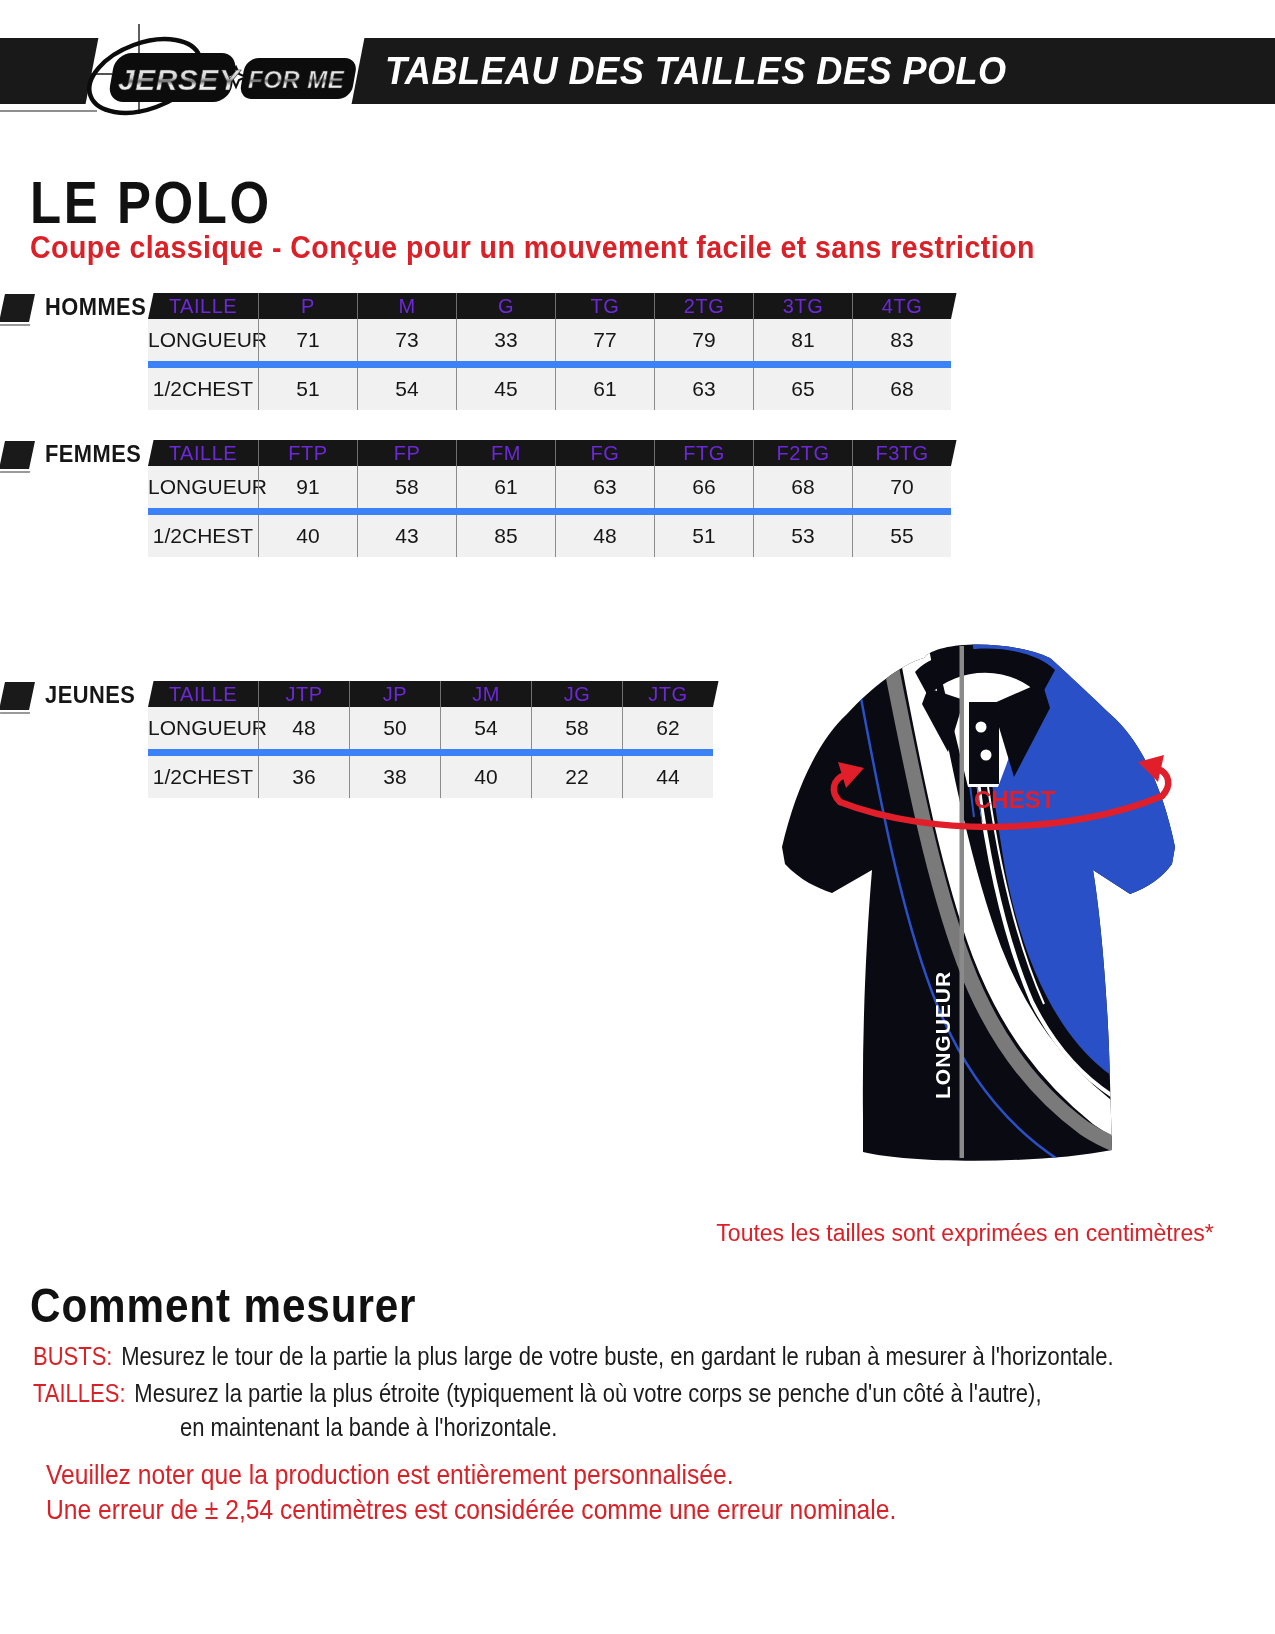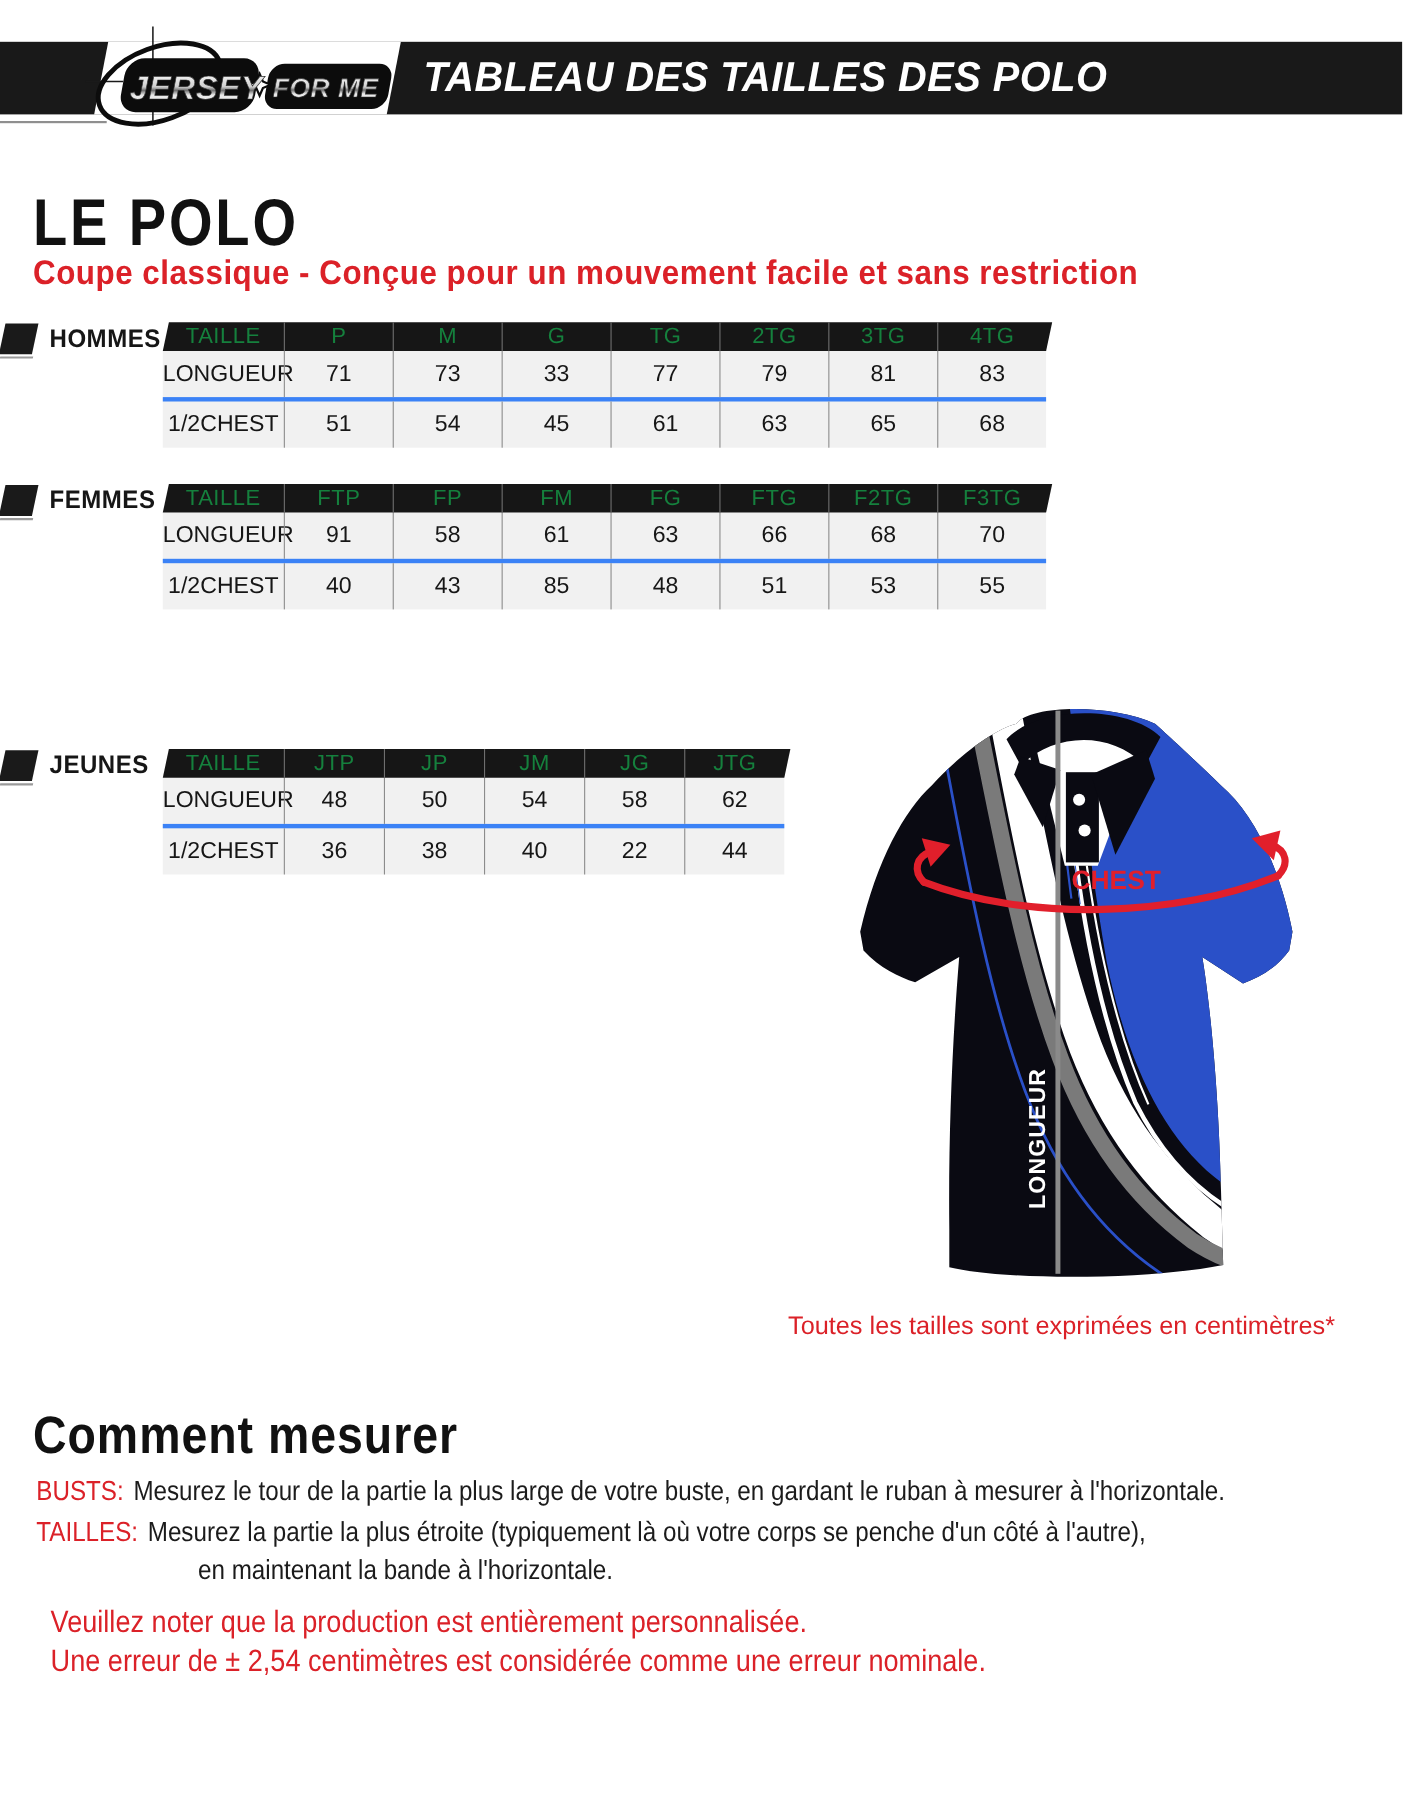--- a/index.html
+++ b/index.html
@@ -25,30 +25,30 @@
   
   .section{position:absolute;left:0;width:1275px;}
   .sec-marker{position:absolute;left:2px;top:1px;width:30px;height:28px;background:#1a1a1a;transform:skewX(-12deg);}
   .sec-marker-shadow{position:absolute;left:0px;top:31px;width:30px;height:2px;background:#9a9a9a;transform:skewX(-12deg);}
   .sec-label{position:absolute;left:45px;top:0;height:30px;line-height:28px;font-size:23px;font-weight:700;
              letter-spacing:.5px;transform:scaleX(.95);transform-origin:left center;color:#161616;white-space:nowrap;}
   .stable{position:absolute;left:148px;top:0;}
   .thead{position:relative;height:26px;}
   .thead-bg{position:absolute;left:0;top:0;right:0;bottom:0;background:#161616;transform:skewX(-12deg);transform-origin:left bottom;}
   .thead-grid{position:relative;display:grid;height:26px;}
-  .th{color:#15803d;font-size:20px;line-height:26px;text-align:center;letter-spacing:.5px;}
+  .th{color:#6d28d9;font-size:20px;line-height:26px;text-align:center;letter-spacing:.5px;}
   .th.sep{border-left:1px solid #6f6f6f;}
   .trow{display:grid;height:42px;background:#f1f1f1;}
-  .trow.rsep{border-top:4px solid #3b82f6;}
+  .trow.rsep{border-top:7px solid #3b82f6;}
   .td{font-size:21px;line-height:42px;text-align:center;color:#161616;}
   .td.sep{border-left:1px solid #8c8c8c;}
 
   
   .shirt-svg{position:absolute;left:752px;top:612px;}
-  .caption{position:absolute;left:655px;top:1192px;width:620px;text-align:center;
+  .caption{position:absolute;left:655px;top:1220px;width:620px;text-align:center;
            font-size:23px;color:#db2128;}
 
   
   .h-measure{position:absolute;left:30px;top:1278px;font-size:48px;font-weight:900;letter-spacing:1px;
              transform:scaleX(.88);transform-origin:left top;white-space:nowrap;color:#111;}
   .mline{position:absolute;left:33px;font-size:25px;transform:scaleX(.88);transform-origin:left top;white-space:nowrap;color:#1b1b1b;}
   .mlabel{color:#db2128;margin-right:10px;}
   .mline-busts{top:1342px;}
   .mline-tailles{top:1379px;}
   .mline-cont{top:1413px;left:180px;}

